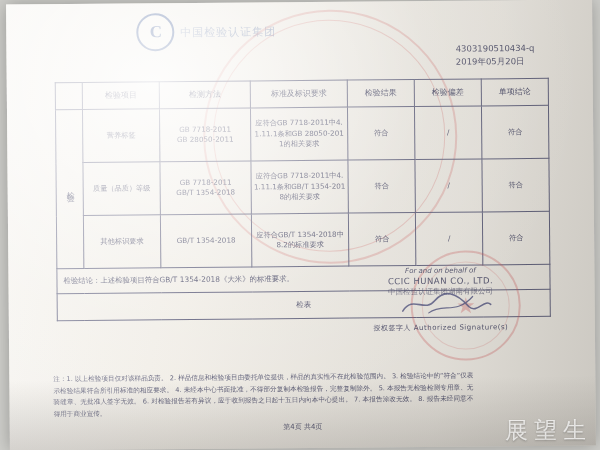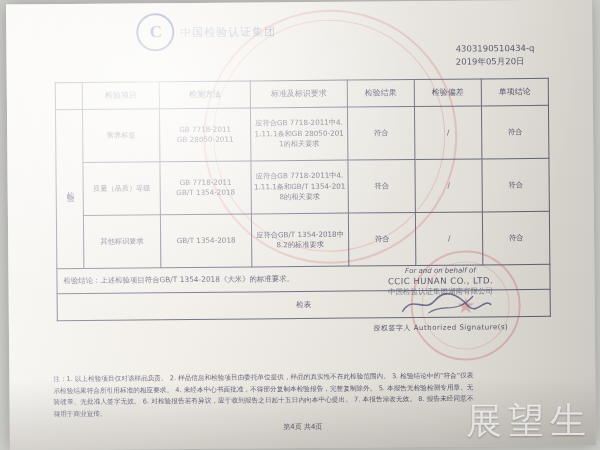--- a/index.html
+++ b/index.html
@@ -242,21 +242,21 @@
     text-align: center;
     font-size: 7px;
     color: #2a2c52;
   }
 
   
   #watermark {
     position: absolute;
     right: 8px;
     bottom: 4px;
-    font-size: 36px;
+    font-size: 23px;
     color: rgba(255,255,255,0.72);
     letter-spacing: 6px;
     font-family: "DejaVu Sans", sans-serif;
     text-shadow: 0 1px 2px rgba(0,0,0,0.25);
     z-index: 8;
   }
 </style>
 </head>
 <body>
 

